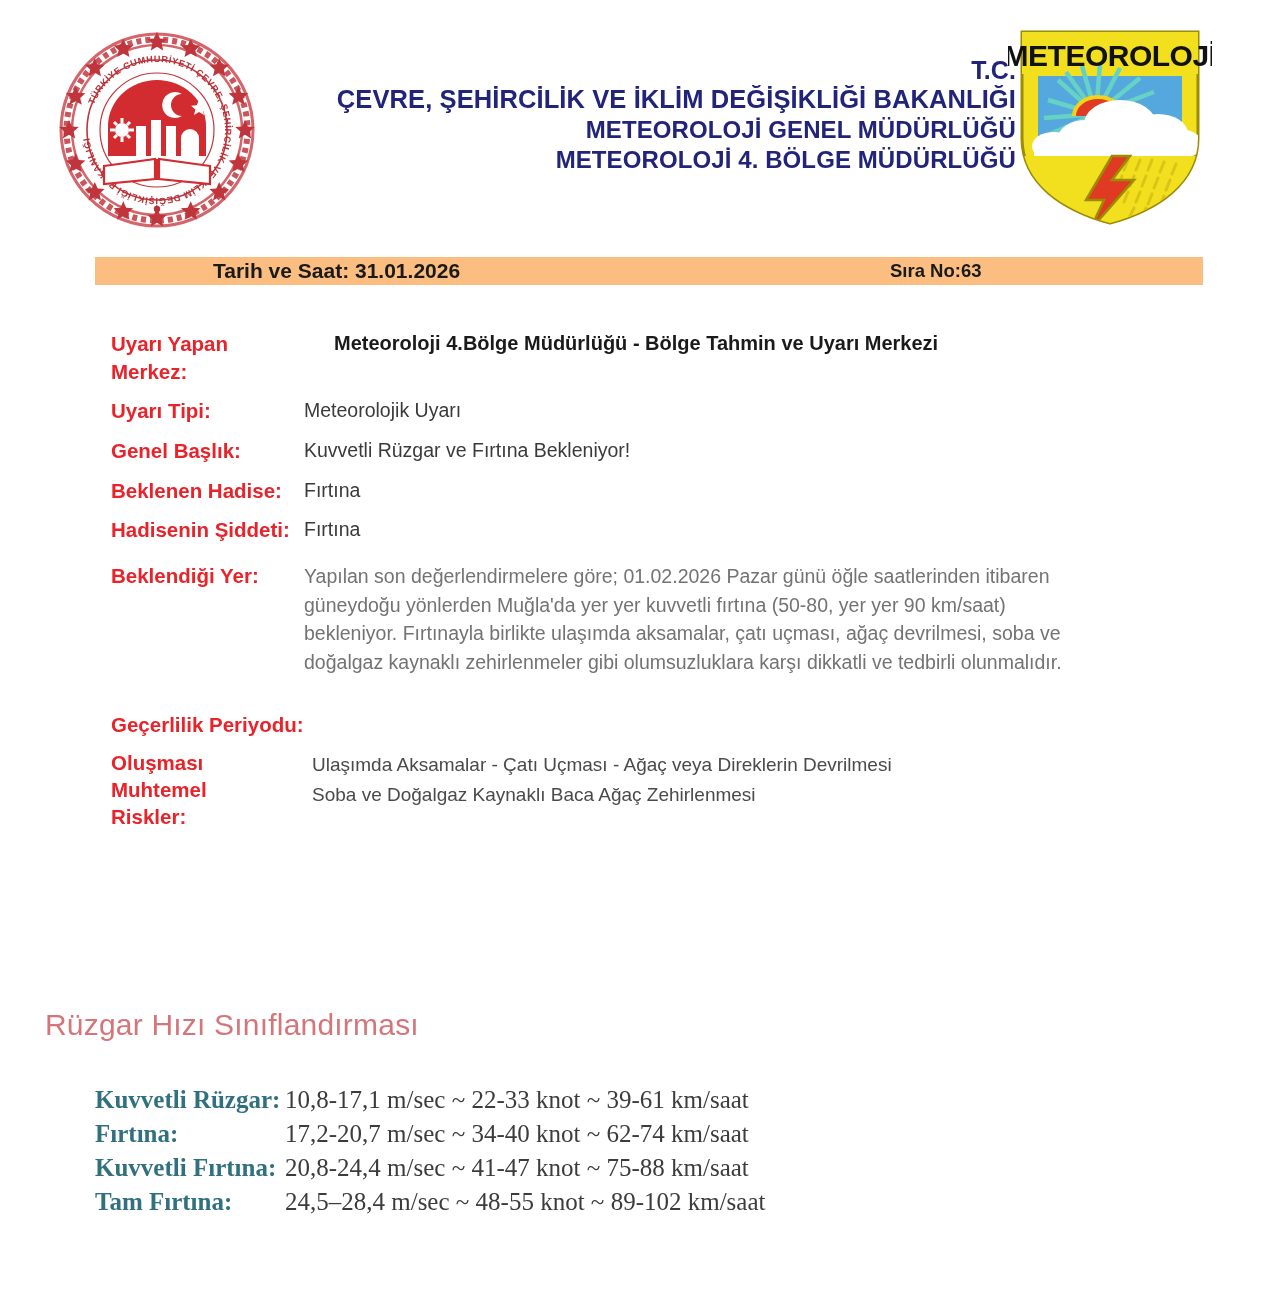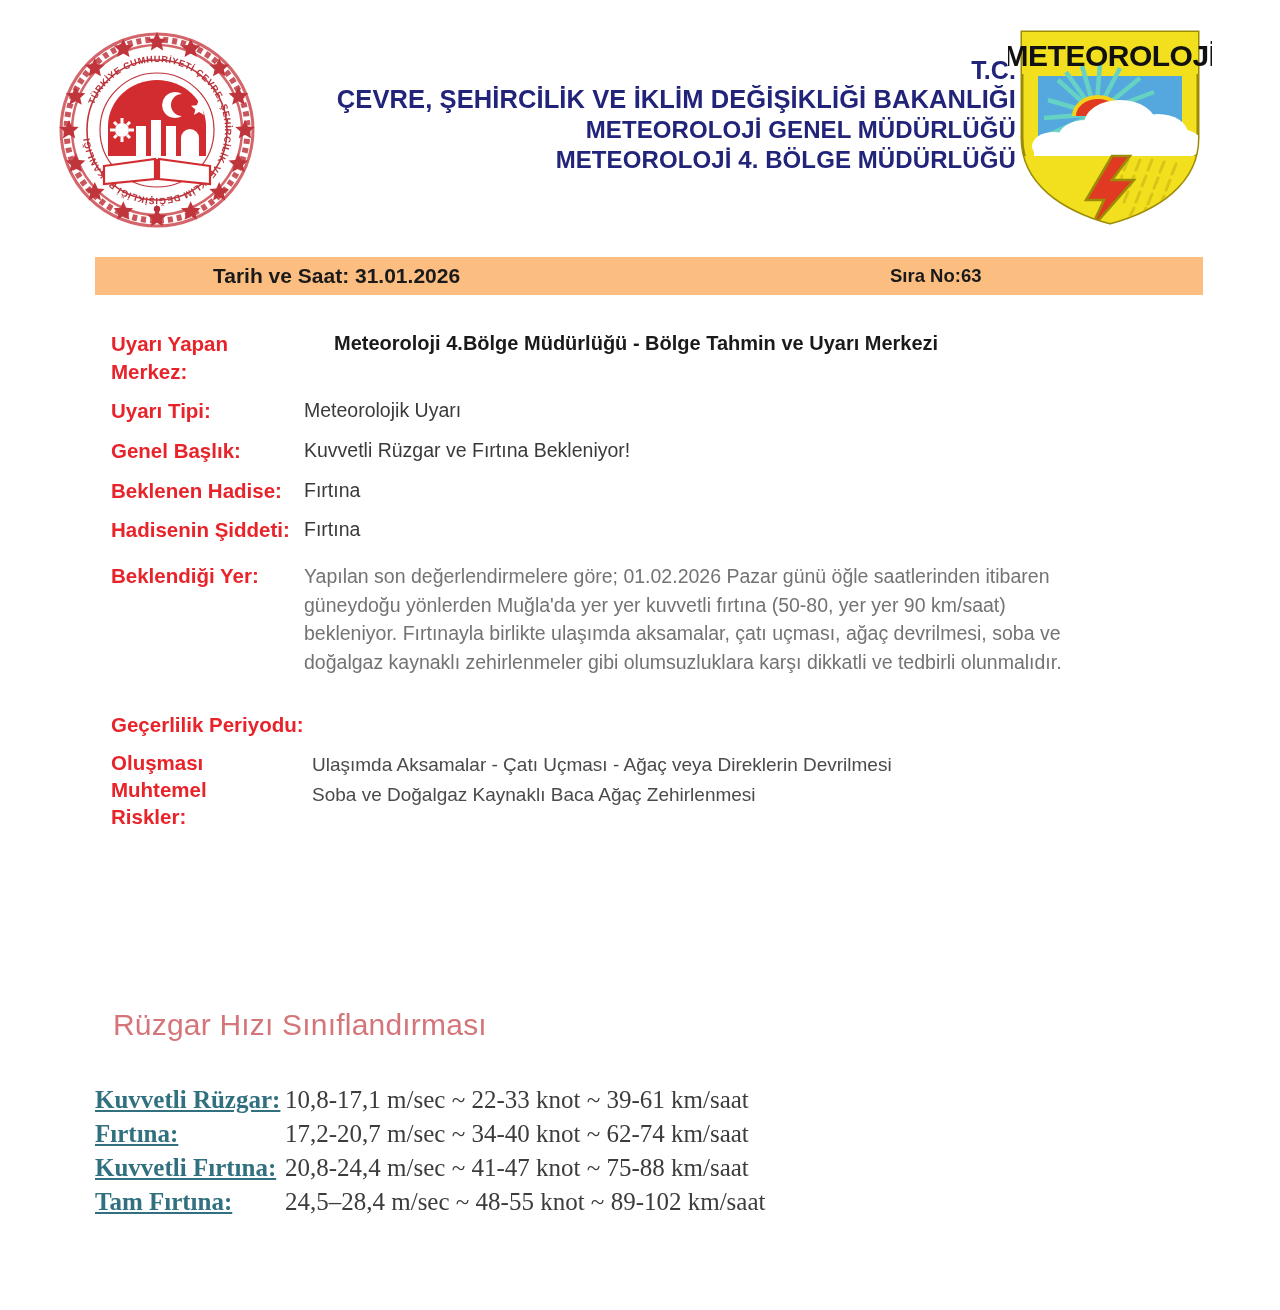--- a/index.html
+++ b/index.html
@@ -63,21 +63,21 @@
     height: 212px;
   }
   .badge svg { display: block; width: 100%; height: 100%; }
 
   
   .date-bar {
     position: absolute;
     left: 95px;
     top: 257px;
     width: 1108px;
-    height: 38px;
+    height: 28px;
     background: #fbbe80;
     display: flex;
     align-items: center;
   }
   .date-bar .dl {
     position: absolute;
     left: 118px;
     font-size: 21px;
     font-weight: bold;
     color: #1a1a1a;
@@ -150,42 +150,41 @@
   .gap-big { height: 22px; }
 
   
   .class-section {
     position: absolute;
     left: 0;
     top: 1008px;
     width: 1280px;
   }
   .class-title {
-    padding-left: 113px;
+    padding-left: 45px;
     font-size: 30px;
     color: #d4757a;
     font-family: "Liberation Sans", sans-serif;
     letter-spacing: 0.2px;
     margin-bottom: 44px;
   }
   .class-row {
     display: flex;
     align-items: baseline;
     margin-bottom: 6px;
   }
   .class-label {
     width: 285px;
     padding-left: 95px;
     box-sizing: border-box;
     font-family: "Liberation Serif", serif;
     font-weight: bold;
     font-size: 25px;
     color: #31717f;
     flex: none;
-    text-decoration: underline;
   }
   .class-value {
     font-family: "Liberation Serif", serif;
     font-size: 25px;
     color: #3c3c3e;
     white-space: nowrap;
   }
 </style>
 </head>
 <body>

